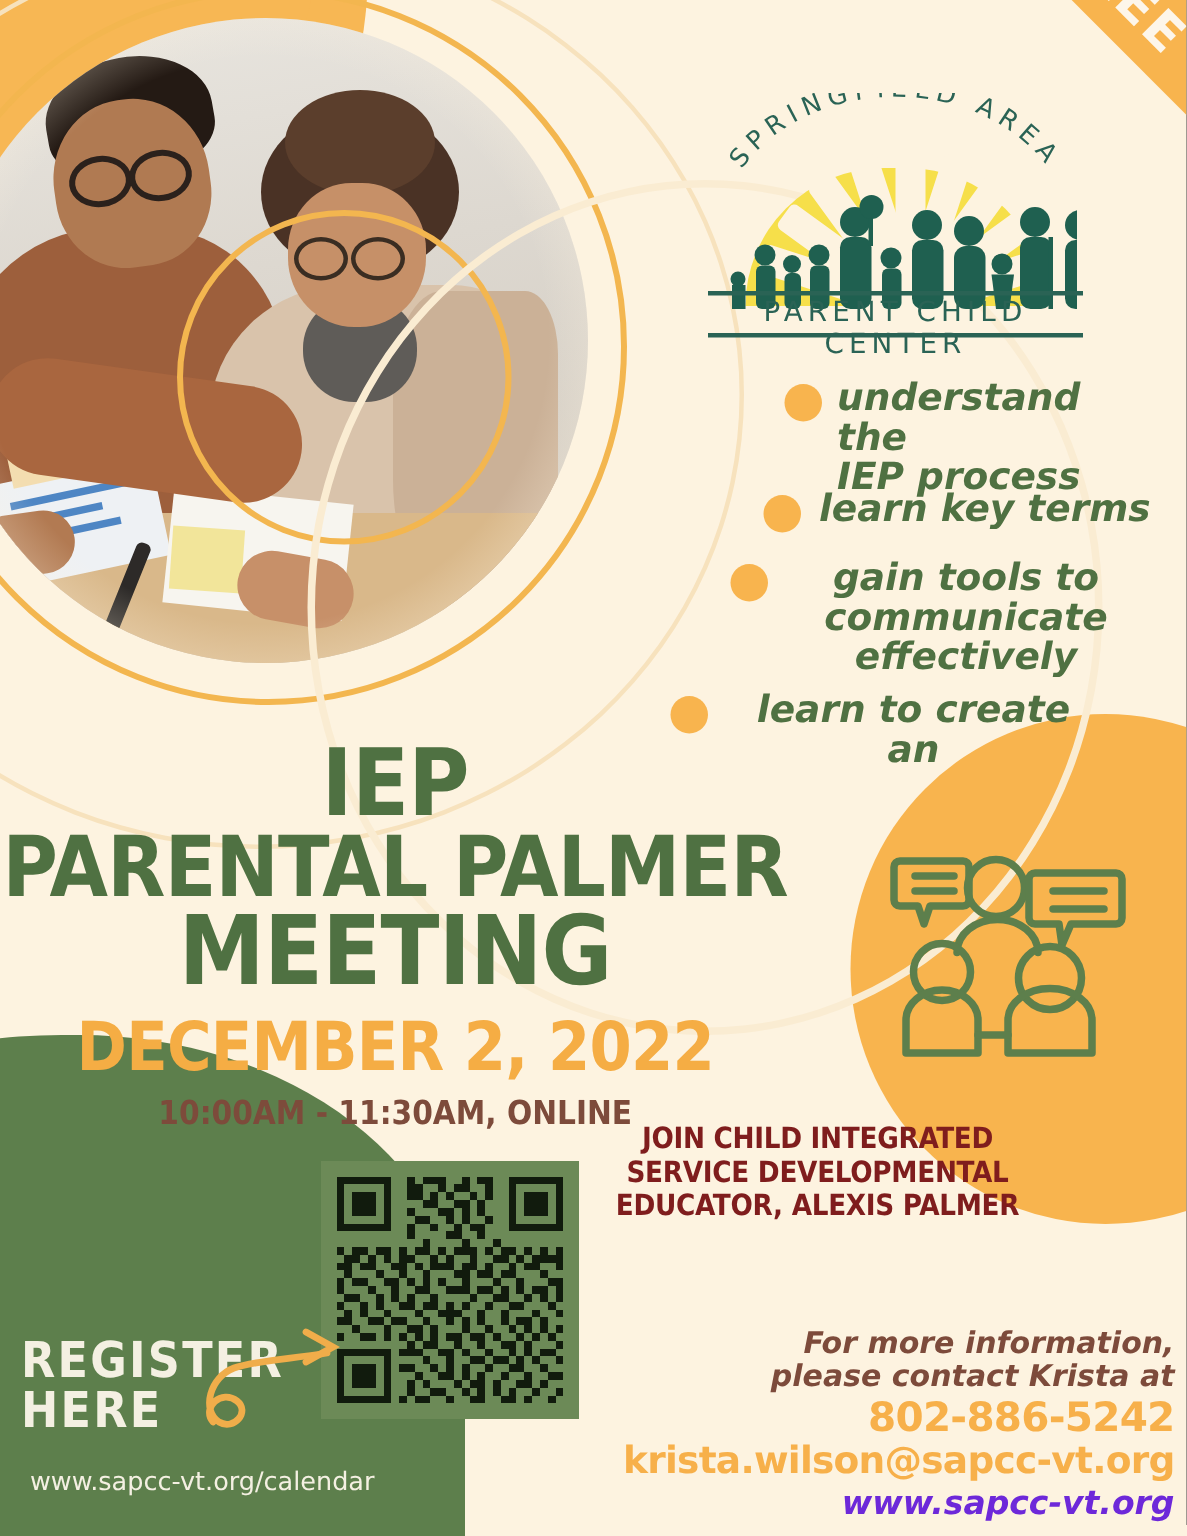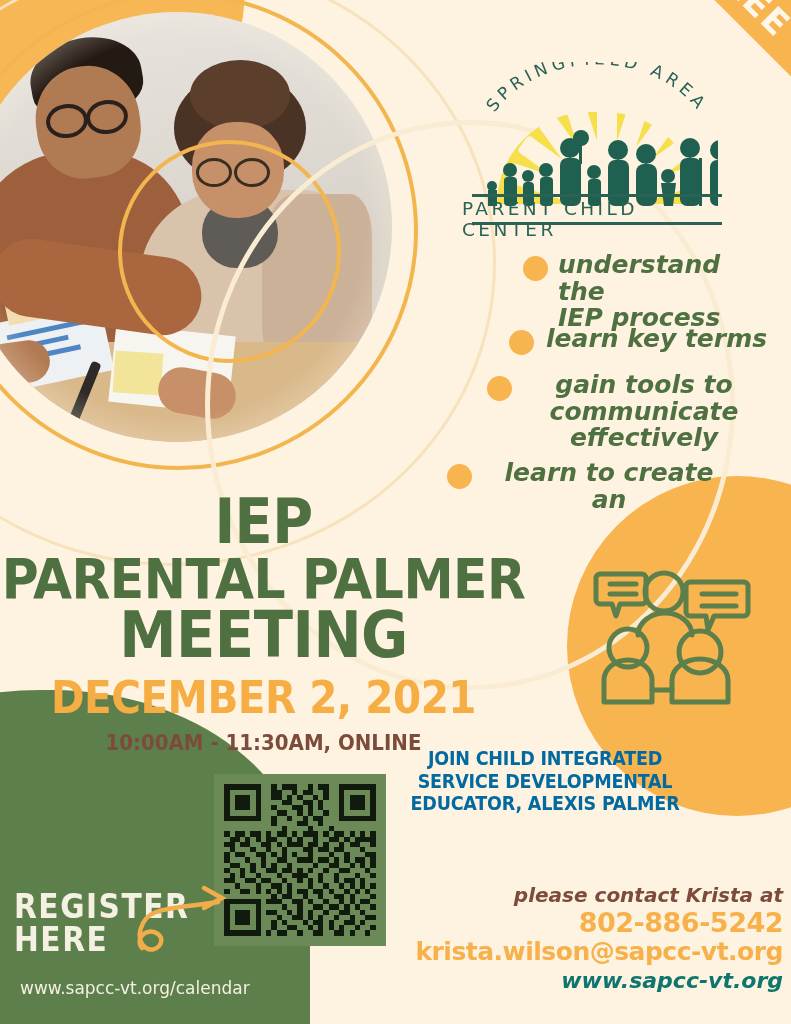--- a/index.html
+++ b/index.html
@@ -91,21 +91,21 @@
 
   
   #logo{left:462px;top:62px;width:270px;height:160px;}
   #logo-arc-text{position:absolute;left:0;top:0;width:270px;height:86px;}
   #sun{position:absolute;left:20px;top:34px;width:230px;height:108px;overflow:hidden;}
   .ray{position:absolute;bottom:0;left:50%;width:20px;height:104px;background:#f6df4a;transform-origin:50% 100%;border-radius:4px 4px 0 0;}
   #sun-core{position:absolute;left:50%;bottom:0;width:200px;height:92px;margin-left:-100px;background:#f6df4a;border-radius:100px 100px 0 0;}
   #people{position:absolute;left:16px;top:52px;width:240px;height:92px;}
   #logo-line-top{position:absolute;left:10px;top:132px;width:250px;height:3px;background:#2a6355;}
   #logo-line-bot{position:absolute;left:10px;top:160px;width:250px;height:3px;background:#2a6355;}
-  #logo-name{position:absolute;left:0;top:136px;width:270px;
+  #logo-name{position:absolute;left:0;top:136px;width:270px;text-align:center;
     color:#2a6355;font-size:18.5px;letter-spacing:3.4px;font-weight:500;
     font-family:"DejaVu Sans", sans-serif;}
 
   
   #bullets{left:437px;top:252px;width:340px;}
   .bullet-row{position:absolute;display:flex;align-items:flex-start;}
   .dot{width:25px;height:25px;background:#f8b44e;border-radius:50%;flex:0 0 25px;margin-top:4px;}
   .btext{
     color:#4f7142;font-weight:bold;font-style:italic;
     font-size:25px;line-height:1.06;margin-left:12px;
@@ -141,33 +141,33 @@
   
   #register{left:14px;top:890px;width:180px;}
   #reg-text{color:#f4f0e2;font-weight:bold;font-size:33px;line-height:1.0;letter-spacing:1.5px;
     font-family:"DejaVu Sans Condensed","DejaVu Sans", sans-serif;}
   #reg-url{position:absolute;left:20px;top:978px;width:230px;color:#f4f0e2;font-size:17px;
     font-family:"DejaVu Sans", sans-serif;}
   #arrow{left:128px;top:882px;width:110px;height:80px;}
 
   
   #join{left:395px;top:748px;width:300px;text-align:center;
-    color:#0369a1;font-weight:bold;font-size:19.5px;line-height:1.16;letter-spacing:-0.2px;
+    color:#7f1d1d;font-weight:bold;font-size:19.5px;line-height:1.16;letter-spacing:-0.2px;
     font-family:"DejaVu Sans Condensed","DejaVu Sans", sans-serif;}
   #join-virtually{text-decoration:underline;}
 
   
   #contact{left:371px;top:884px;width:412px;text-align:right;}
   #c-info{color:#7d4b3b;font-weight:bold;font-style:italic;font-size:20px;line-height:1.12;
     font-family:"DejaVu Sans", sans-serif;}
   #c-phone{color:#f7b04a;font-weight:bold;font-size:27px;line-height:1.1;letter-spacing:-0.5px;
     font-family:"DejaVu Sans", sans-serif;margin-top:2px;}
   #c-email{color:#f7b04a;font-weight:bold;font-size:25px;line-height:1.1;letter-spacing:-0.5px;
     font-family:"DejaVu Sans", sans-serif;}
-  #c-web{color:#0f766e;font-weight:bold;font-style:italic;font-size:22px;line-height:1.2;
+  #c-web{color:#6d28d9;font-weight:bold;font-style:italic;font-size:22px;line-height:1.2;
     font-family:"DejaVu Sans", sans-serif;margin-top:2px;}
 </style>
 </head>
 <body>
 
 <div id="flyer">
 
   <div class="layer" id="blob-topleft"></div>
   <div class="layer" id="blob-topleft2"></div>
   <div class="layer" id="blob-right"></div>
@@ -294,21 +294,21 @@
       <div class="btext">
         <div>learn to create an</div>
       </div>
     </div>
   </div>
 
   <div class="layer" id="headline">
     <div class="h-line" id="h-iep">IEP</div>
     <div class="h-line" id="h-rights">PARENTAL PALMER</div>
     <div class="h-line" id="h-meeting">MEETING</div>
-    <div id="h-date">DECEMBER 2, 2021</div>
+    <div id="h-date">DECEMBER 2, 2022</div>
     <div id="h-time">10:00AM - 11:30AM, ONLINE</div>
   </div>
 
   <svg class="layer" id="discuss-icon" viewBox="0 0 170 145">
     <g fill="none" stroke="#5d7f4c" stroke-width="5" stroke-linejoin="round" stroke-linecap="round">
       <path d="M12 14 h42 a4 4 0 0 1 4 4 v22 a4 4 0 0 1 -4 4 h-22 l-4 12 l-4 -12 h-12 a4 4 0 0 1 -4 -4 v-22 a4 4 0 0 1 4 -4 z"></path>
       <line x1="22" y1="24" x2="48" y2="24"></line>
         <line x1="22" y1="34" x2="48" y2="34"></line>
       <circle cx="76" cy="32" r="19"></circle>
       <path d="M102 22 h54 a4 4 0 0 1 4 4 v26 a4 4 0 0 1 -4 4 h-30 l-6 14 l-2 -14 h-16 a4 4 0 0 1 -4 -4 v-26 a4 4 0 0 1 4 -4 z"></path>
@@ -549,20 +549,21 @@
   <div class="layer" id="reg-url">www.sapcc-vt.org/calendar</div>
 
   <div class="layer" id="join">
     <div>JOIN CHILD INTEGRATED</div>
     <div>SERVICE DEVELOPMENTAL</div>
     <div>EDUCATOR, ALEXIS PALMER</div>
   </div>
 
   <div class="layer" id="contact">
     <div id="c-info">
+      <div>For more information,</div>
       <div>please contact Krista at</div>
     </div>
     <div id="c-phone">802-886-5242</div>
     <div id="c-email">krista.wilson@sapcc-vt.org</div>
     <div id="c-web">www.sapcc-vt.org</div>
   </div>
 
 </div>
 
 </body></html>

